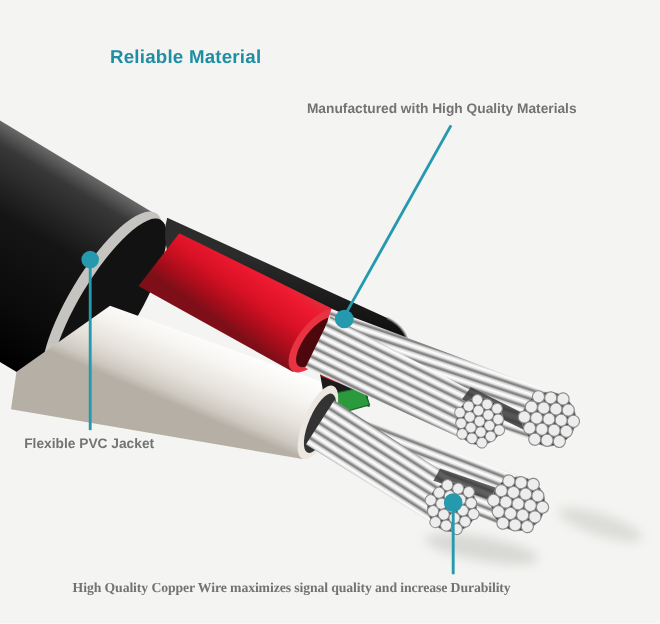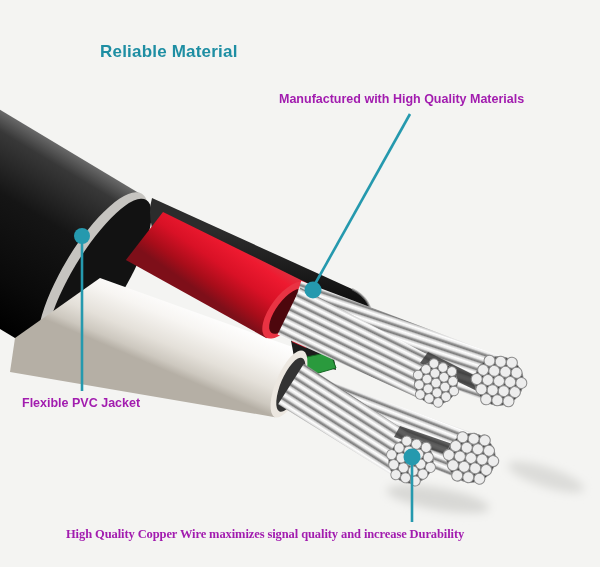--- a/index.html
+++ b/index.html
@@ -1,19 +1,19 @@
 <!DOCTYPE html>
 <html><head>
 <meta charset="utf-8">
 <style>
   html,body{margin:0;padding:0;}
   body{width:600px;height:567px;overflow:hidden;font-family:"Liberation Sans",sans-serif;}
   .stage{position:relative;width:600px;height:567px;background:#f4f4f2;}
   .art{position:absolute;left:0;top:0;width:600px;height:567px;display:block;}
-  .lbl{position:absolute;font-weight:bold;color:#a21caf;white-space:nowrap;line-height:16px;}
+  .lbl{position:absolute;font-weight:bold;color:#737373;white-space:nowrap;line-height:16px;}
   .lbl.title{left:100px;top:42px;font-size:17px;line-height:20px;letter-spacing:0.2px;}
   .lbl.manufactured{left:279px;top:91px;font-size:12.5px;}
   .lbl.jacket{left:22px;top:395px;font-size:12.5px;}
   .lbl.copper{left:66px;top:526px;font-size:12.5px;letter-spacing:-0.1px;font-family:Liberation Serif, serif;}
 </style>
 </head>
 <body>
 
 <div class="stage" style="background-color: rgb(244, 244, 242);">
 

